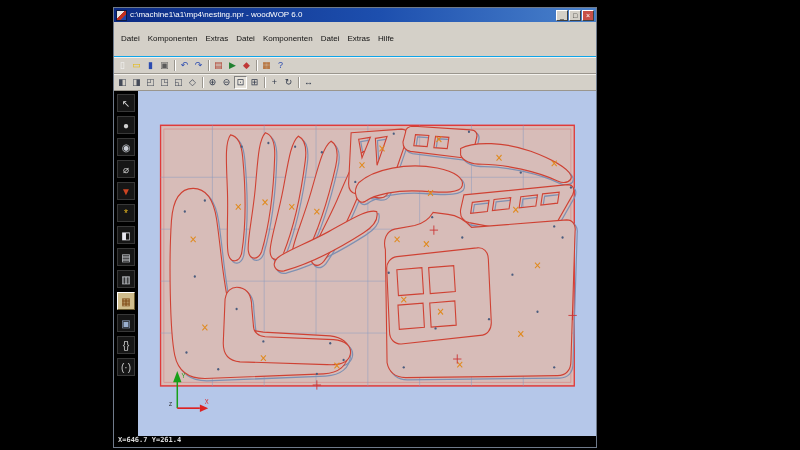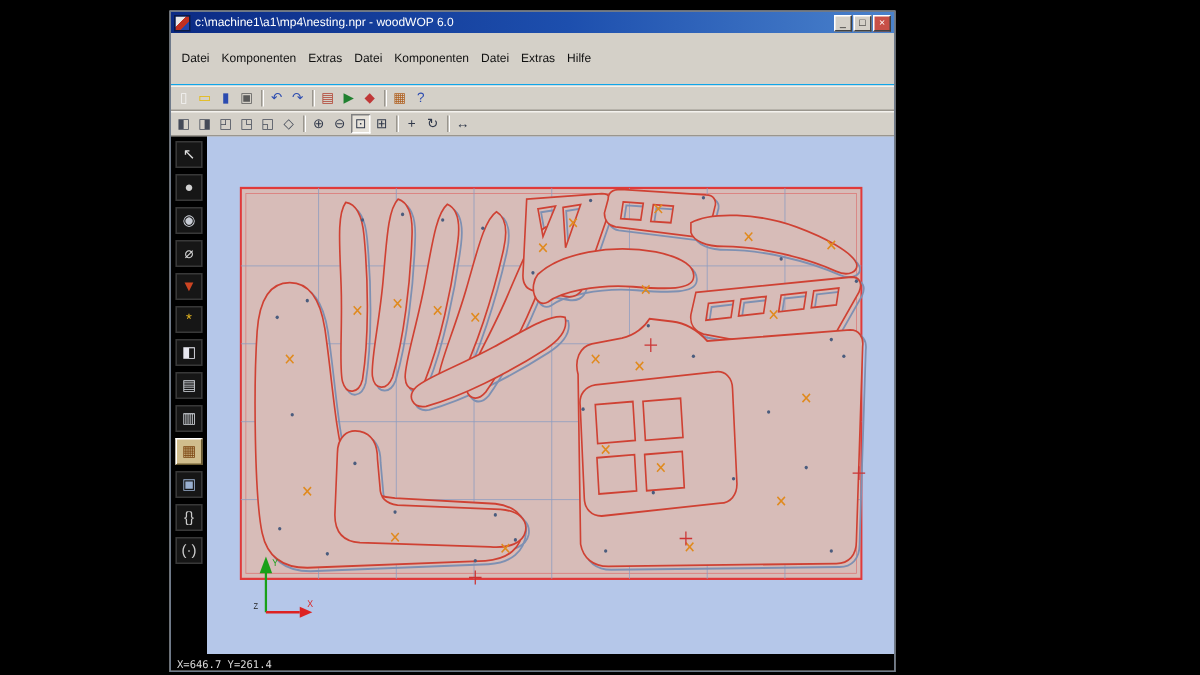--- a/index.html
+++ b/index.html
@@ -56,22 +56,22 @@
   .sb-icon{
     width:18px;height:18px;flex:0 0 18px;display:flex;align-items:center;justify-content:center;
     font-size:10px;background:#161616;border:1px solid #383838;box-sizing:border-box;
   }
   .sb-icon.active{background:#d0bd8d;border-color:#fff #6a5a30 #6a5a30 #fff;}
   .canvas-area{flex:1;position:relative;background:#b5c7e9;min-width:0;}
   .canvas-area svg{position:absolute;inset:0;display:block;}
   
   .statusbar{
     height:11px;flex:0 0 11px;background:#000;color:#dcdcdc;
-    display:flex;align-items:flex-end;padding:0 4px;
-    font-family:"DejaVu Sans Mono",monospace;font-size:7px;
+    display:flex;align-items:flex-start;padding:0 4px;
+    font-family:"DejaVu Sans Mono",monospace;font-size:7px;font-weight:bold;
   }
   
   .blanks use{fill:none;stroke:#7e90b2;stroke-width:1.4;}
   .parts use{fill:#d7bcb8;stroke:#cf4133;stroke-width:1.3;fill-rule:evenodd;}
   .grid line{stroke:#8d9cc0;stroke-width:0.7;opacity:0.85;}
   .holes circle{fill:#4a5c7e;}
   .xmarks use{stroke:#e08a1e;stroke-width:1.2;}
   .plusmarks use{stroke:#cc3333;stroke-width:1;}
 </style>
 </head>

